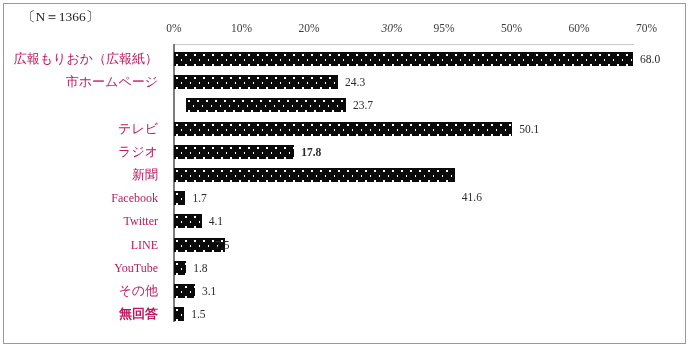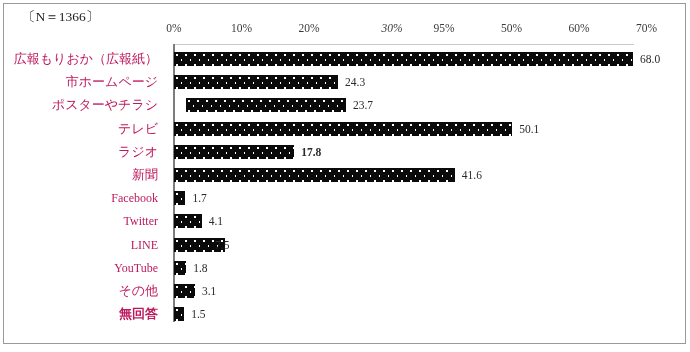--- a/index.html
+++ b/index.html
@@ -155,21 +155,20 @@
       <div class="tick-label" style="left: 405px;">60%</div>
       <div class="tick-label" style="left: 472.5px;">70%</div>
     </div>
 
   <div id="plot-top-border"></div>
   <div id="value-axis-line"></div>
 
   <div id="category-labels">
       <div class="cat-label" style="top: 7px;">広報もりおか（広報紙）</div>
       <div class="cat-label" style="top: 30.2px;">市ホームページ</div>
-      <div class="cat-label" style="top: 53.4px;">ポスターやチラシ</div>
       <div class="cat-label" style="top: 76.6px;">テレビ</div>
       <div class="cat-label" style="top: 99.8px; text-align: right;">ラジオ</div>
       <div class="cat-label" style="top: 123px;">新聞</div>
       <div class="cat-label latin" style="top: 146.2px;">Facebook</div>
       <div class="cat-label latin" style="top: 169.4px;">Twitter</div>
       <div class="cat-label latin" style="top: 192.6px;">LINE</div>
       <div class="cat-label latin" style="top: 215.8px;">YouTube</div>
       <div class="cat-label" style="top: 239px;">その他</div>
       <div class="cat-label" style="top: 262.2px; font-weight: bold;">無回答</div>
     </div>
@@ -190,21 +189,21 @@
       <div class="bar-row" style="top: 77.6px; width: 460px;">
         <div class="bar" style="width: 338.175px; background-color: rgb(10, 10, 10);"></div>
         <div class="bar-value" style="left: 345.175px;">50.1</div>
       </div>
       <div class="bar-row" style="top: 100.8px; width: 460px;">
         <div class="bar" style="width: 120.15px; background-color: rgb(10, 10, 10);"></div>
         <div class="bar-value" style="left: 127.15px; font-weight: bold;">17.8</div>
       </div>
       <div class="bar-row" style="top: 124px; width: 460px;">
         <div class="bar" style="width: 280.8px; background-color: rgb(10, 10, 10);"></div>
-        <div class="bar-value" style="left: 287.8px;">41.6</div>
+        <div class="bar-value" style="left: 287.8px; margin-top: 22px;">41.6</div>
       </div>
       <div class="bar-row" style="top: 147.2px; width: 460px;">
         <div class="bar" style="width: 11.475px; background-color: rgb(10, 10, 10);"></div>
         <div class="bar-value" style="left: 18.475px;">1.7</div>
       </div>
       <div class="bar-row" style="top: 170.4px; width: 460px;">
         <div class="bar" style="width: 27.675px; background-color: rgb(10, 10, 10);"></div>
         <div class="bar-value" style="left: 34.675px;">4.1</div>
       </div>
       <div class="bar-row" style="top: 193.6px; width: 460px;">

